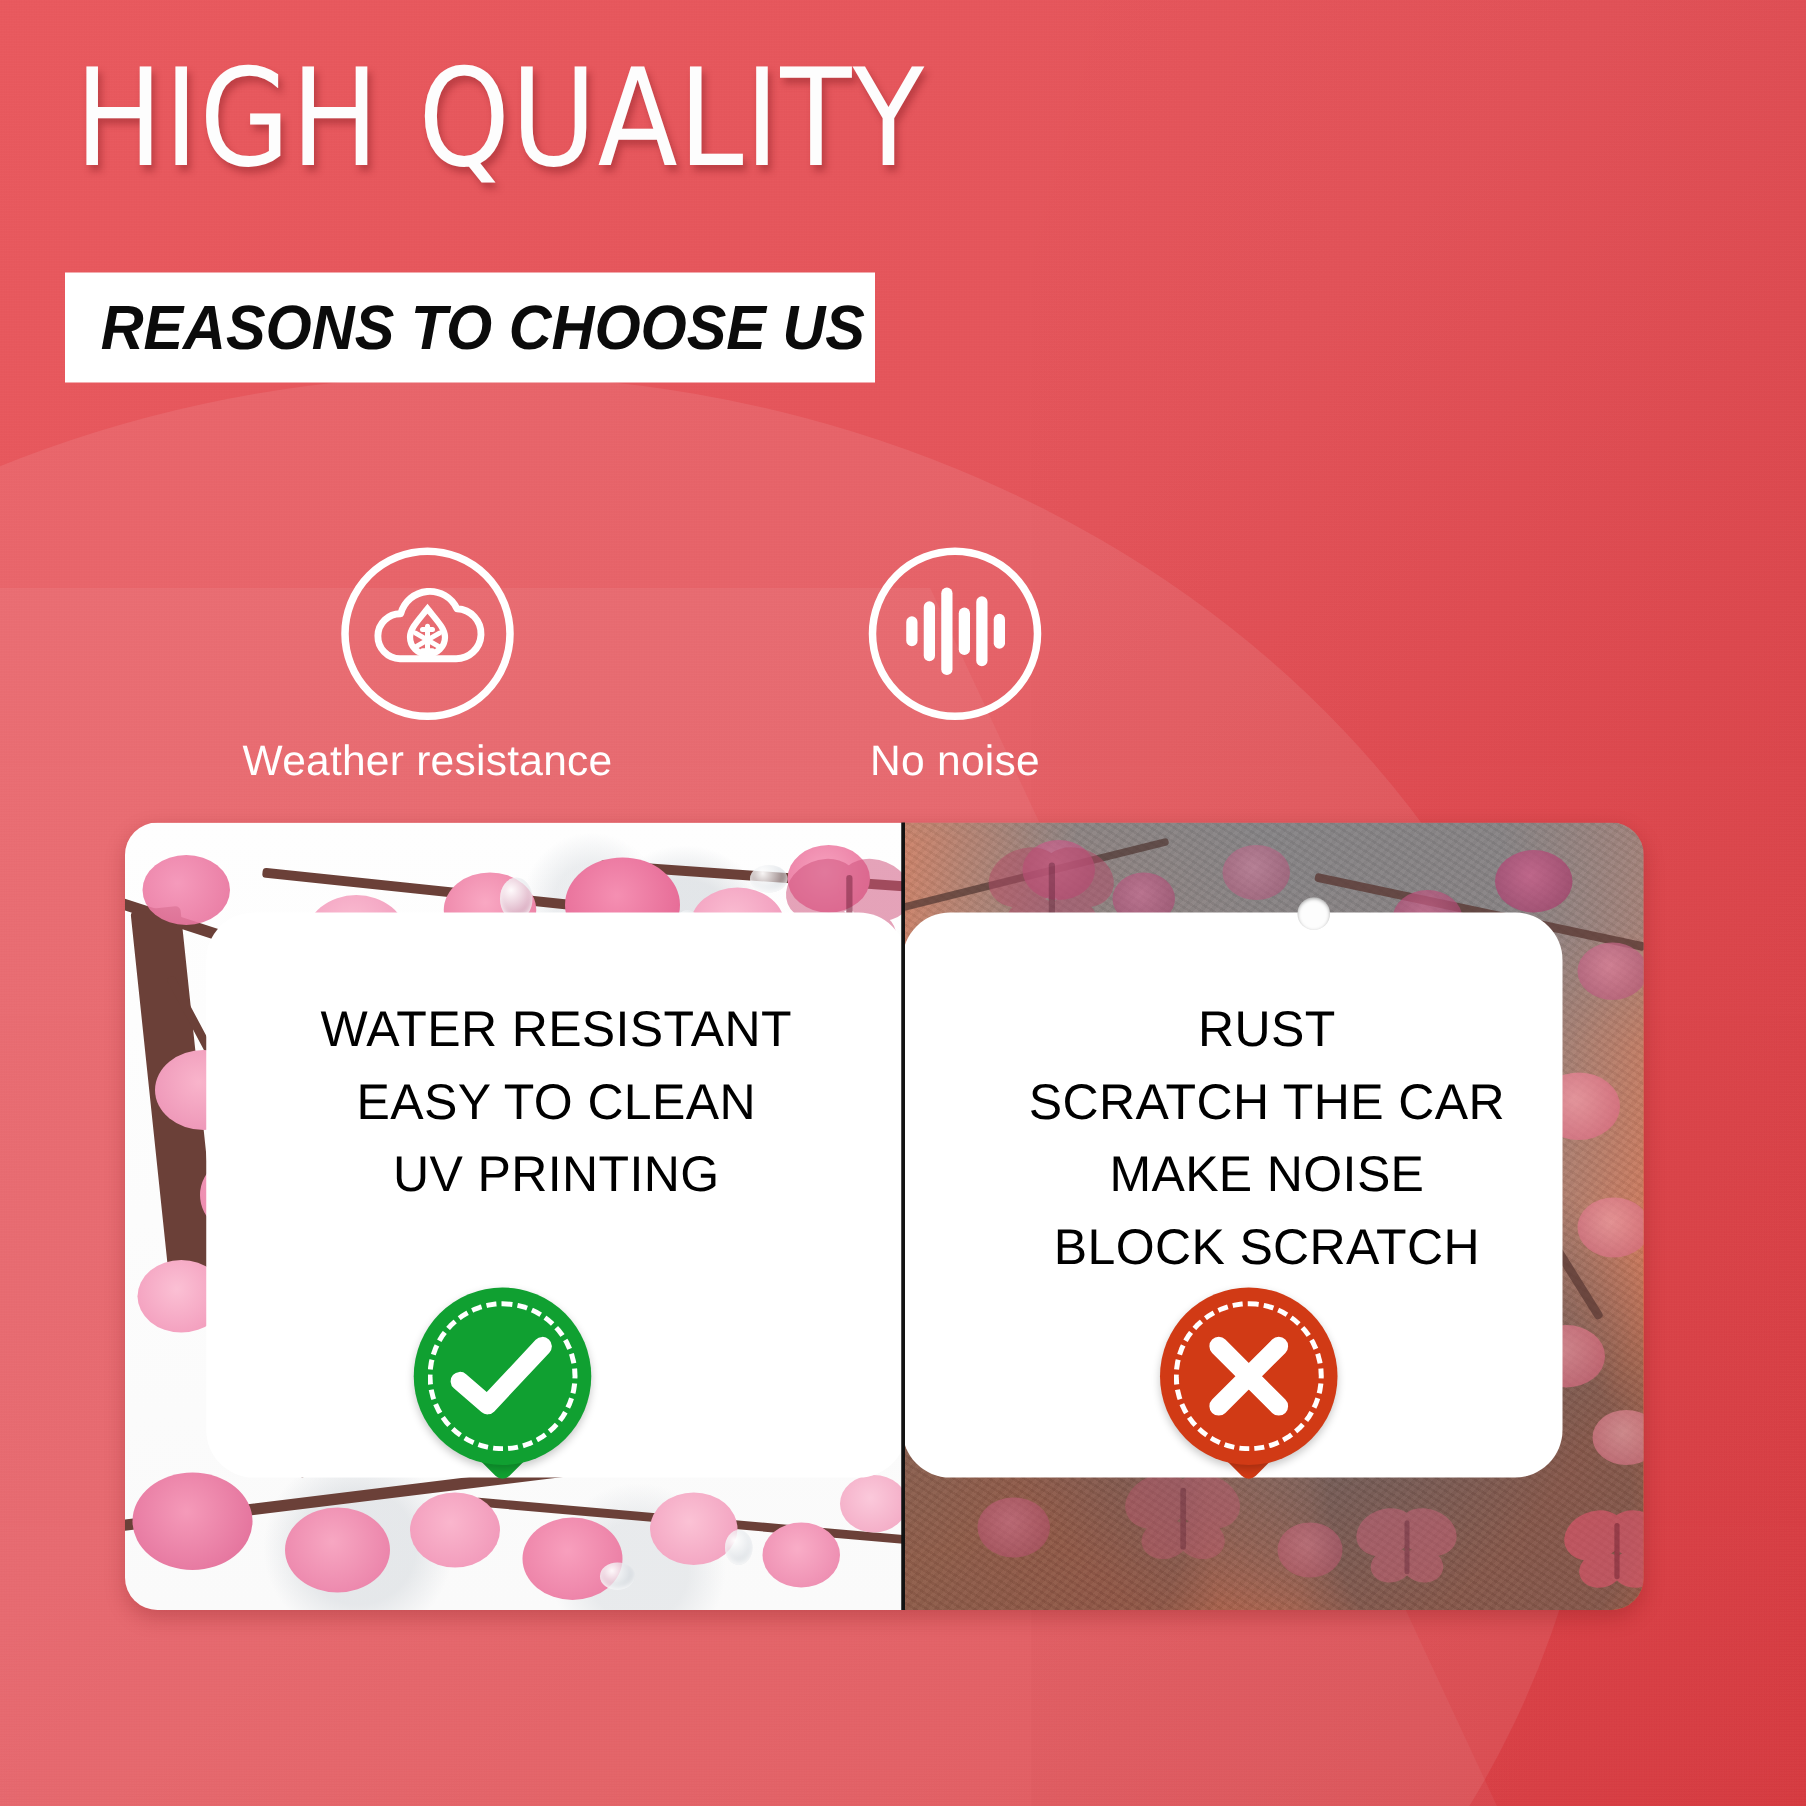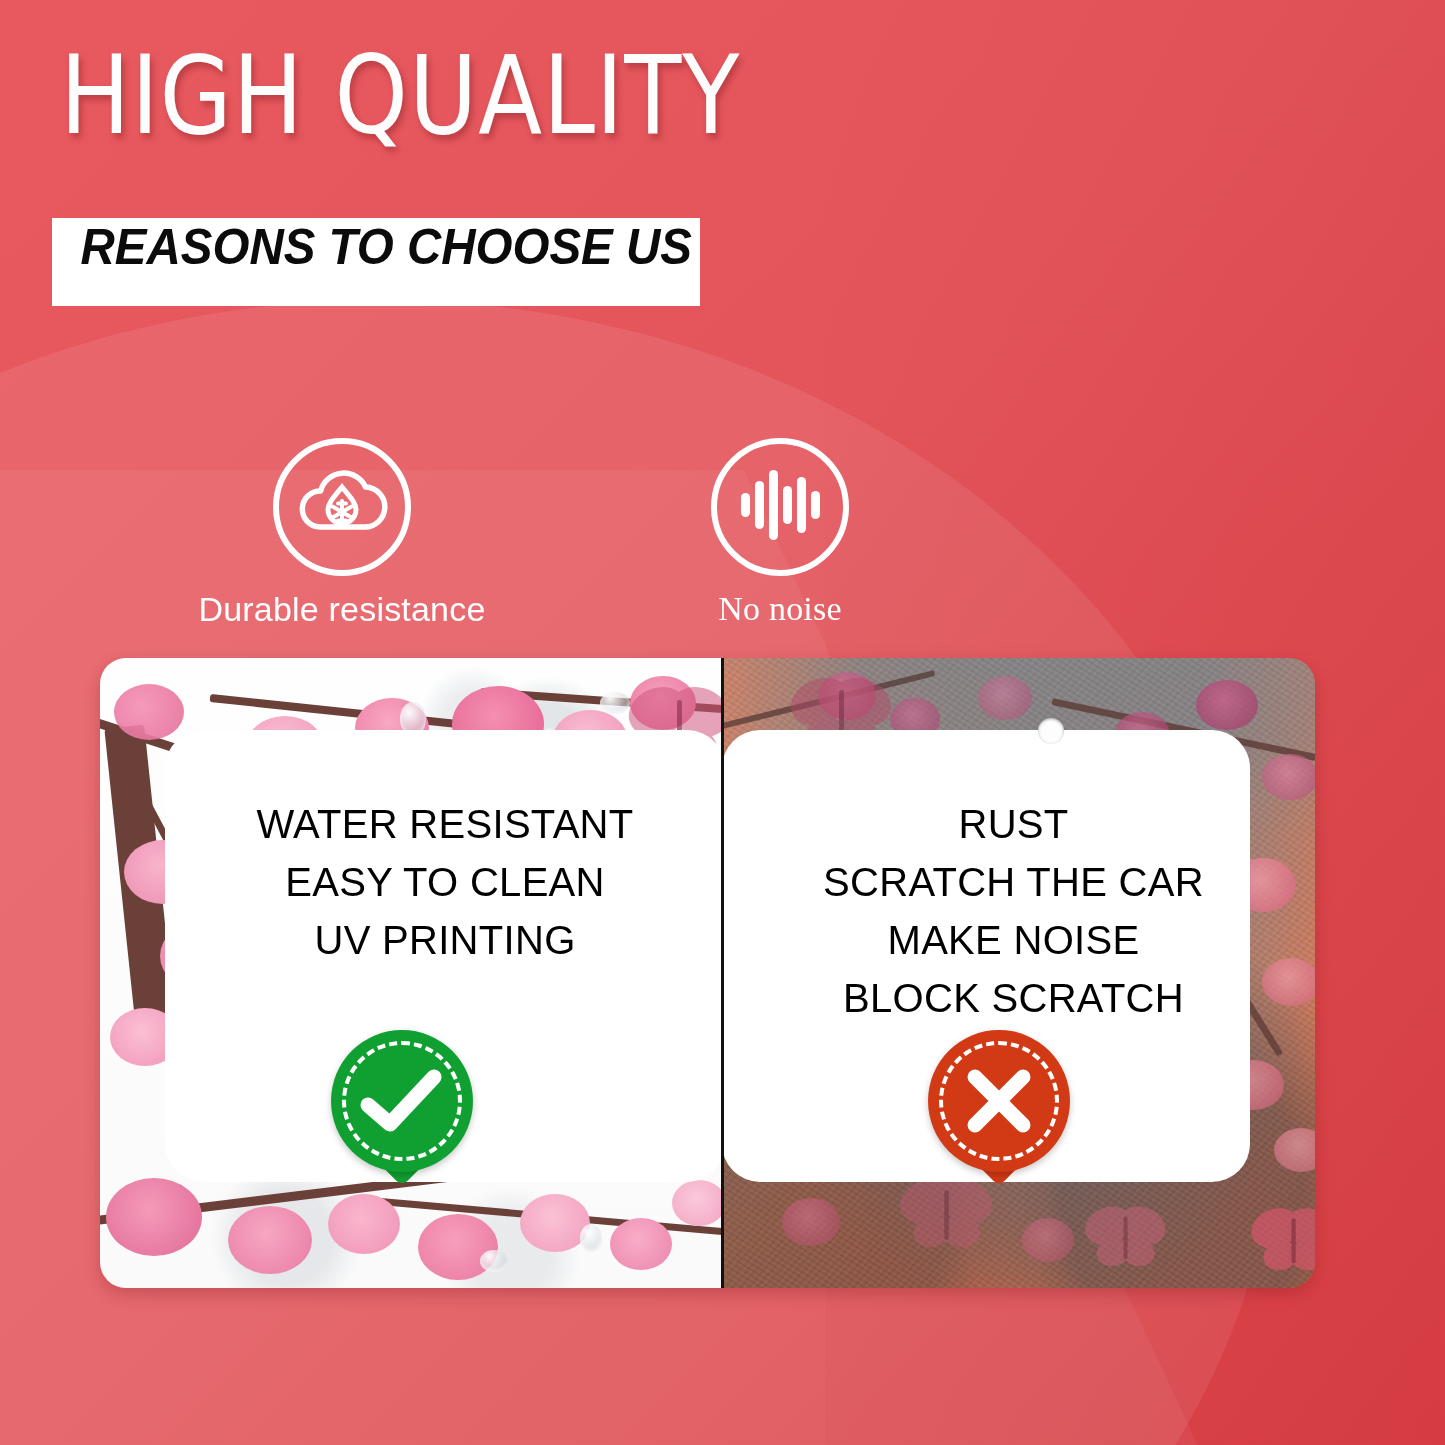--- a/index.html
+++ b/index.html
@@ -62,21 +62,21 @@
     font-family:"DejaVu Sans Condensed","Liberation Sans", sans-serif;
     transform:scaleX(.96);
     transform-origin:left top;
     text-shadow:3px 5px 6px rgba(110,15,20,.35);
     white-space:nowrap;
   }
   .subtitle-box{
     position:absolute;left:52px;top:218px;
     width:648px;height:88px;
     background:#ffffff;
-    display:flex;
+    display:flex;align-items:center;
   }
   .subtitle{
     font-size:50px;
     font-weight:700;
     font-style:italic;
     color:#0b0b0b;
     letter-spacing:0px;
     padding-left:30px;
     transform:scaleX(.95);
     transform-origin:left center;
@@ -102,21 +102,21 @@
     display:flex;align-items:center;justify-content:center;
     box-sizing:border-box;
   }
   .feature .flabel{
     font-size:34px;
     color:#fff;
     white-space:nowrap;
     letter-spacing:.2px;
   }
   #feat0{left:142px;top:0;width:400px;}
-  #feat1{left:580px;top:0;width:400px;font-family:Liberation Serif, serif;}
+  #feat1{left:564px;top:0;width:400px;}
   #feat2{left:970px;top:0;width:400px;}
 
   
   .plates{
     position:absolute;
     left:100px;top:658px;
     width:1215px;height:630px;
     border-radius:26px;
     overflow:hidden;
     box-shadow:0 6px 16px rgba(120,18,22,.28);
@@ -252,21 +252,21 @@
             <g stroke="#fff" stroke-width="4" stroke-linecap="round">
               <line x1="48" y1="38" x2="48" y2="60"></line>
               <line x1="38.5" y1="43.5" x2="57.5" y2="54.5"></line>
               <line x1="57.5" y1="43.5" x2="38.5" y2="54.5"></line>
               <line x1="44" y1="40.5" x2="52" y2="40.5"></line>
               <line x1="44" y1="57.5" x2="52" y2="57.5"></line>
             </g>
           </svg>
         </span>
       </div>
-      <div class="flabel">Durable resistance</div>
+      <div class="flabel">Weather resistance</div>
     </div>
 
     <div class="feature" id="feat1">
       <div class="ring">
         <span>
           <svg width="90" height="82" viewBox="0 0 90 82">
             <g fill="#fff">
               <rect x="6" y="29" width="9" height="24" rx="4.5"></rect>
               <rect x="20" y="17" width="9" height="48" rx="4.5"></rect>
               <rect x="34" y="6" width="9" height="70" rx="4.5"></rect>

